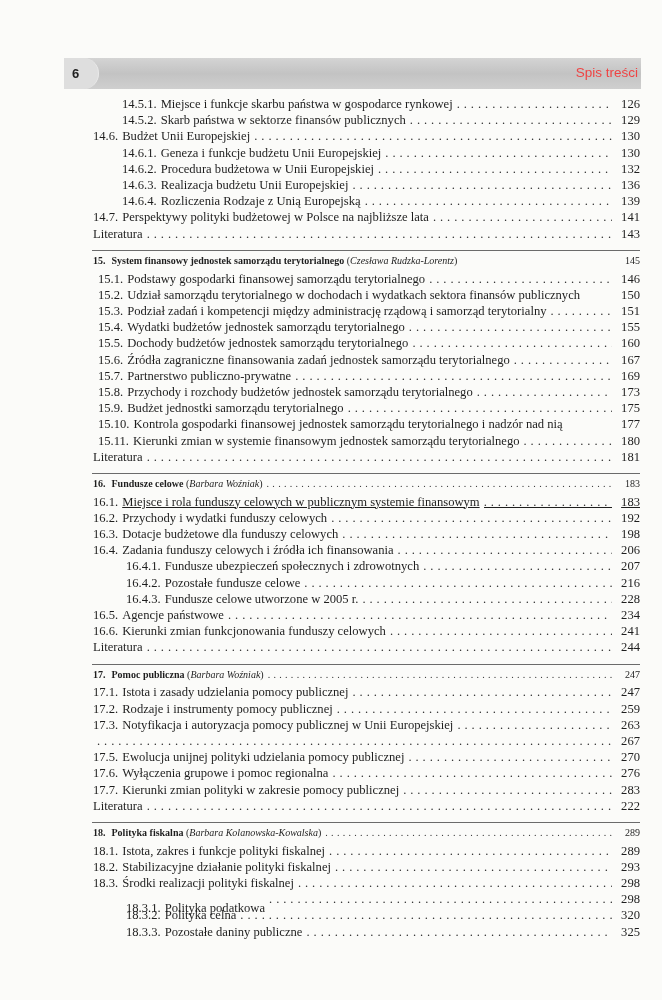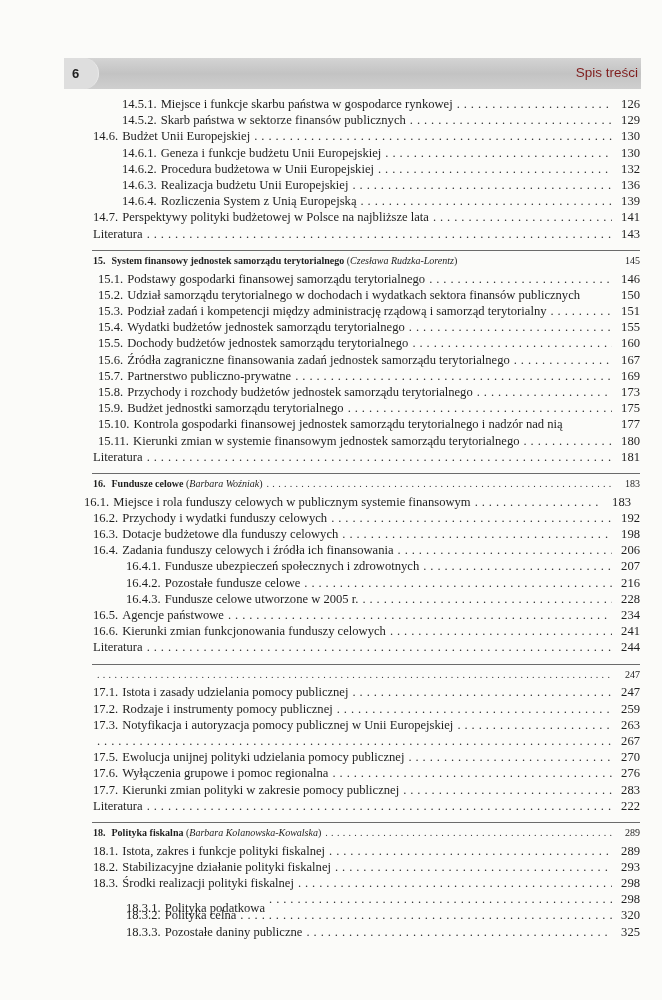--- a/index.html
+++ b/index.html
@@ -19,21 +19,21 @@
     background:#dedede;
     border-radius:0 16px 16px 0;
     border-right:1px solid #eaeaea;
   }
   .page-num {
     position:absolute; left:72px; top:66px;
     font-family:"Liberation Sans", sans-serif; font-weight:bold; font-size:13px; color:#222;
   }
   .header-title {
     position:absolute; right:24px; top:65px;
-    font-family:"Liberation Sans", sans-serif; font-size:13.5px; color:#7f1d1d;
+    font-family:"Liberation Sans", sans-serif; font-size:13.5px; color:#ef4444;
   }
   .toc { position:absolute; left:0; top:96px; width:662px; }
   .row {
     position:absolute; height:16px; font-size:12.6px; line-height:16px;
     display:flex; white-space:nowrap;
   }
   .row .lbl { flex:0 0 auto; }
   .row .dots {
     flex:1 1 auto; overflow:hidden; margin:0 4px;
     letter-spacing:3.2px; color:#333;
@@ -84,21 +84,21 @@
       <span class="lbl"><span class="num" style="margin-right: 4px;">14.6.2.</span><span class="ttl">Procedura budżetowa w Unii Europejskiej</span></span>
       <span class="dots"></span>
       <span class="pg">132</span>
     </div>
     <div class="row" style="left: 122px; width: 518px; top: 81px;">
       <span class="lbl"><span class="num" style="margin-right: 4px;">14.6.3.</span><span class="ttl">Realizacja budżetu Unii Europejskiej</span></span>
       <span class="dots"></span>
       <span class="pg">136</span>
     </div>
     <div class="row" style="left: 122px; width: 518px; top: 97.2px;">
-      <span class="lbl"><span class="num" style="margin-right: 4px;">14.6.4.</span><span class="ttl">Rozliczenia System z Unią Europejską</span></span>
+      <span class="lbl"><span class="num" style="margin-right: 4px;">14.6.4.</span><span class="ttl">Rozliczenia Rodzaje z Unią Europejską</span></span>
       <span class="dots"></span>
       <span class="pg">139</span>
     </div>
     <div class="row" style="left: 93px; width: 547px; top: 113.4px;">
       <span class="lbl"><span class="num" style="margin-right: 4px;">14.7.</span><span class="ttl">Perspektywy polityki budżetowej w Polsce na najbliższe lata</span></span>
       <span class="dots"></span>
       <span class="pg">141</span>
     </div>
     <div class="row" style="left: 93px; width: 547px; top: 129.6px;">
       <span class="lbl"><span class="ttl">Literatura</span></span>
@@ -168,21 +168,21 @@
     <div class="row" style="left: 93px; width: 547px; top: 352.7px;">
       <span class="lbl"><span class="ttl">Literatura</span></span>
       <span class="dots"></span>
       <span class="pg">181</span>
     </div>
     <div class="row chapter" style="left: 93px; width: 547px; top: 379.9px;">
       <span class="lbl"><span class="num" style="margin-right: 6px;">16.</span><span class="ttl">Fundusze celowe</span><span> (<span class="auth">Barbara Woźniak</span>)</span></span>
       <span class="dots"></span>
       <span class="pg">183</span>
     </div>
-    <div class="row" style="left: 84px; width: 547px; top: 397.6px;">
+    <div class="row" style="left: 93px; width: 547px; top: 397.6px; text-decoration: underline;">
       <span class="lbl"><span class="num" style="margin-right: 4px;">16.1.</span><span class="ttl">Miejsce i rola funduszy celowych w publicznym systemie finansowym</span></span>
       <span class="dots"></span>
       <span class="pg">183</span>
     </div>
     <div class="row" style="left: 93px; width: 547px; top: 413.8px;">
       <span class="lbl"><span class="num" style="margin-right: 4px;">16.2.</span><span class="ttl">Przychody i wydatki funduszy celowych</span></span>
       <span class="dots"></span>
       <span class="pg">192</span>
     </div>
     <div class="row" style="left: 93px; width: 547px; top: 430px;">
@@ -219,20 +219,21 @@
       <span class="lbl"><span class="num" style="margin-right: 4px;">16.6.</span><span class="ttl">Kierunki zmian funkcjonowania funduszy celowych</span></span>
       <span class="dots"></span>
       <span class="pg">241</span>
     </div>
     <div class="row" style="left: 93px; width: 547px; top: 543.4px;">
       <span class="lbl"><span class="ttl">Literatura</span></span>
       <span class="dots"></span>
       <span class="pg">244</span>
     </div>
     <div class="row chapter" style="left: 93px; width: 547px; top: 570.6px;">
+      <span class="lbl"><span class="num" style="margin-right: 6px;">17.</span><span class="ttl">Pomoc publiczna</span><span> (<span class="auth">Barbara Woźniak</span>)</span></span>
       <span class="dots"></span>
       <span class="pg">247</span>
     </div>
     <div class="row" style="left: 93px; width: 547px; top: 588.3px;">
       <span class="lbl"><span class="num" style="margin-right: 4px;">17.1.</span><span class="ttl">Istota i zasady udzielania pomocy publicznej</span></span>
       <span class="dots"></span>
       <span class="pg">247</span>
     </div>
     <div class="row" style="left: 93px; width: 547px; top: 604.5px;">
       <span class="lbl"><span class="num" style="margin-right: 4px;">17.2.</span><span class="ttl">Rodzaje i instrumenty pomocy publicznej</span></span>

